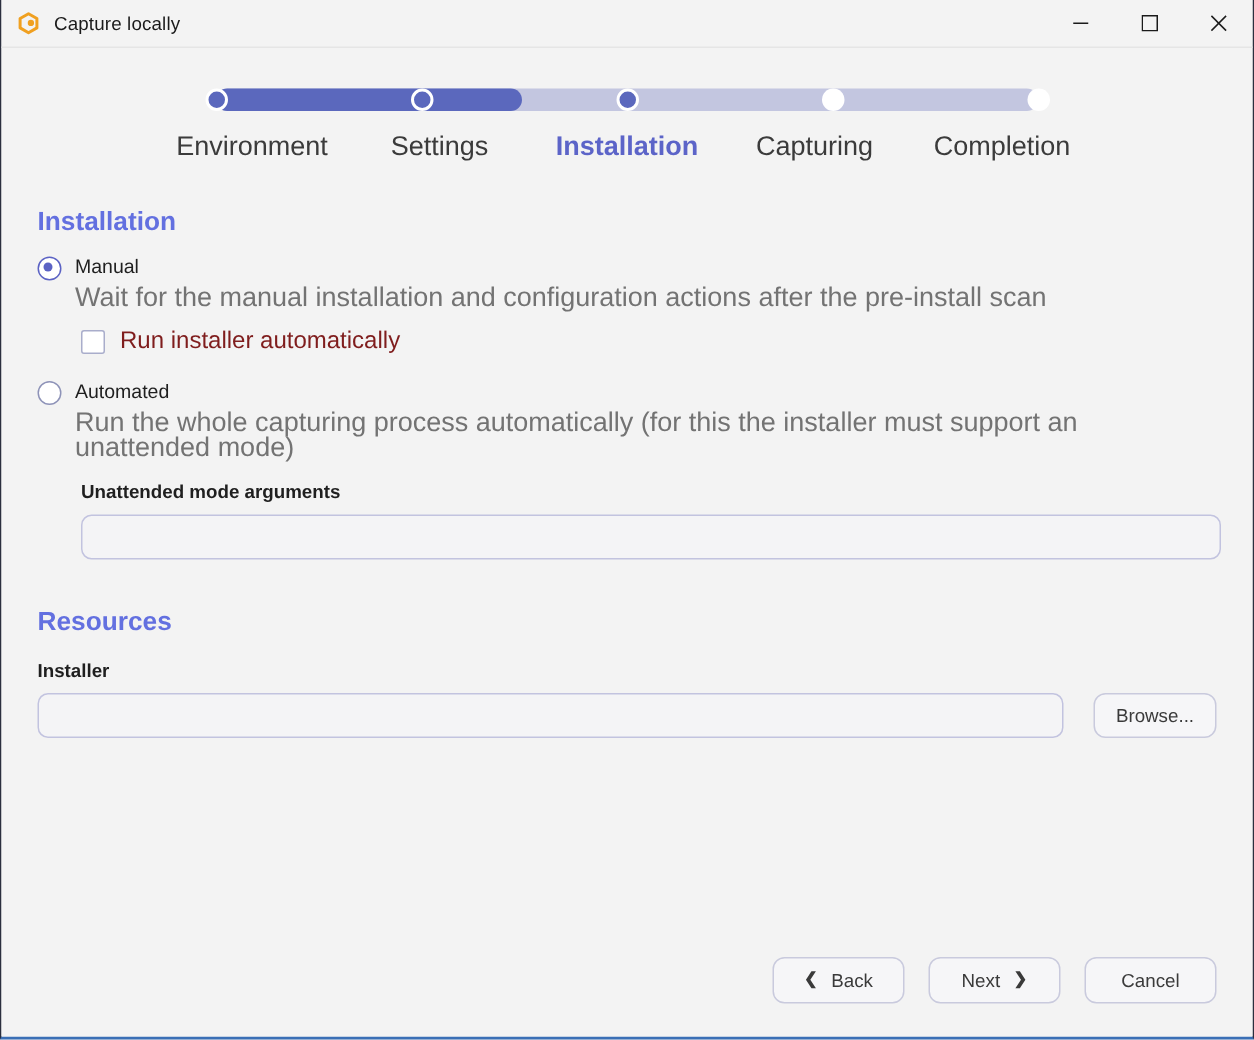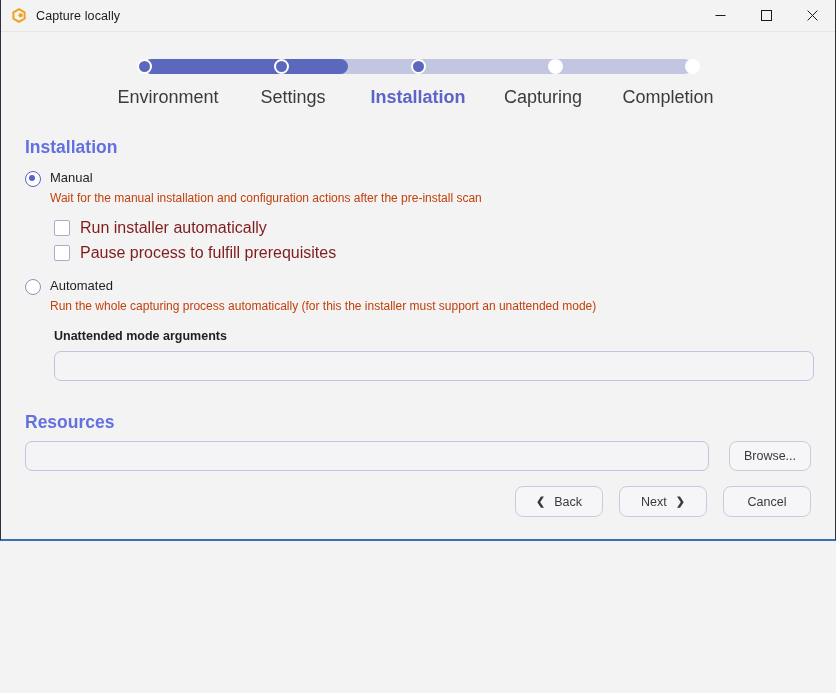--- a/index.html
+++ b/index.html
@@ -11,21 +11,21 @@
     width: 836px;
     height: 693px;
     font-family: "Liberation Sans", sans-serif;
     background: #f3f3f3;
     overflow: hidden;
   }
 
   .window {
     position: relative;
     width: 836px;
-    height: 541px;
+    height: 693px;
     box-sizing: border-box;
     background: #f3f3f3;
     border-left: 1px solid #2b2f3e;
     border-right: 1px solid #2b2f3e;
     border-bottom: 2px solid #3a6fb5;
     display: flex;
     flex-direction: column;
   }
 
   
@@ -199,22 +199,22 @@
     background: #5b62c4;
   }
   .opt-texts { margin-top: -1px; }
   .opt-title {
     font-size: 13px;
     font-weight: 400;
     color: #1f1f1f;
     line-height: 17px;
   }
   .opt-desc {
-    font-size: 12px;
-    color: #c2410c;
+    font-size: 18px;
+    color: #737373;
     line-height: 17px;
     margin-top: 4px;
   }
 
   .checks {
     margin-top: 12px;
     margin-left: 29px;
   }
   .check-row {
     display: flex;
@@ -397,39 +397,36 @@
         <div class="opt-title">Manual</div>
         <div class="opt-desc">Wait for the manual installation and configuration actions after the pre-install scan</div>
       </div>
     </div>
 
     <div class="checks">
       <div class="check-row">
         <span class="checkbox"></span>
         <span class="check-label">Run installer automatically</span>
       </div>
-      <div class="check-row">
-        <span class="checkbox"></span>
-        <span class="check-label">Pause process to fulfill prerequisites</span>
-      </div>
     </div>
 
     <div class="option-row" style="margin-top:16px;">
       <span class="radio"></span>
       <div class="opt-texts">
         <div class="opt-title">Automated</div>
         <div class="opt-desc">Run the whole capturing process automatically (for this the installer must support an unattended mode)</div>
       </div>
     </div>
 
     <div class="field-label">Unattended mode arguments</div>
     <input class="text-input input-unattended" type="text" placeholder="" style="">
 
     <h2 class="section-heading h-resources">Resources</h2>
 
+    <div class="field-label resources">Installer</div>
 
     <div class="installer-row">
       <input class="text-input input-installer" type="text" placeholder="" style="">
       <div class="btn btn-browse">
         <span>Browse...</span>
       </div>
     </div>
 
     <div class="footer">
       <div class="btn btn-nav">

